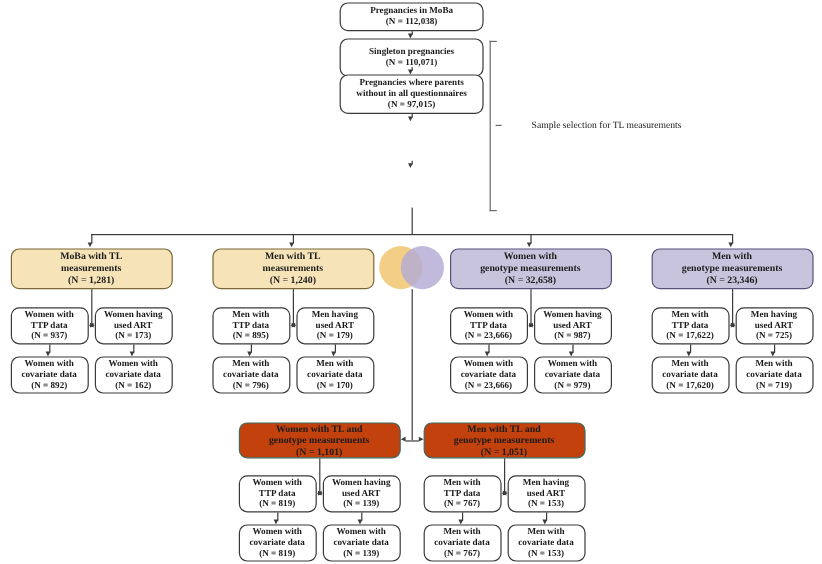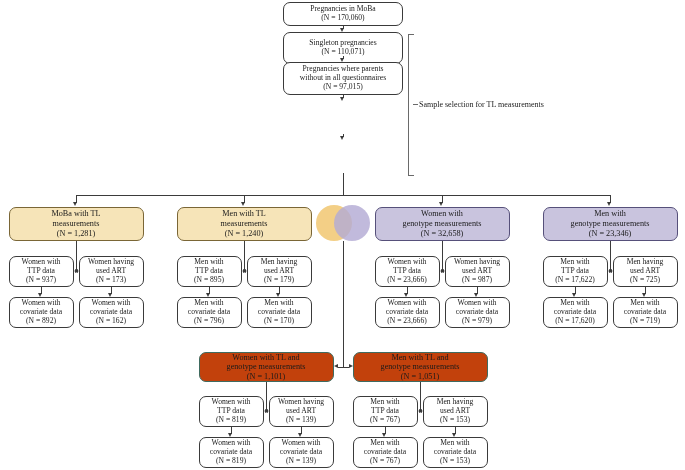--- a/index.html
+++ b/index.html
@@ -20,20 +20,21 @@
     border: 0.9px solid #3a3a3a;
     border-radius: 7px;
     background: #ffffff;
     display: flex;
     flex-direction: column;
     align-items: center;
     justify-content: center;
     text-align: center;
     line-height: 1.18;
     padding: 1px 2px;
+    font-weight: bold;
   }
   .box span { display: block; white-space: nowrap; }
 
   .t-top   { font-size: 7.6px; }
   .t-main  { font-size: 8.2px; }
   .t-sub   { font-size: 7.6px; }
 
   .c-tl   { background: #f6e4b8; border-color: #7a6636; }
   .c-gen  { background: #c9c4de; border-color: #56507a; }
   .c-both { background: #c2410c; border-color: #3f6b60; }
@@ -79,29 +80,30 @@
     border-bottom: 1px solid #6a6a6a;
     border-right: 0;
     width: 5px;
   }
   .brace-tick { position: absolute; background: #6a6a6a; height: 1px; width: 5px; }
   .annot {
     position: absolute;
     font-size: 8px;
     white-space: nowrap;
     color: #1a1a1a;
+    margin-left: 24px;
   }
 </style>
 </head>
 <body>
 
 <div id="root">
     <div class="box  t-top" style="left: 283px; top: 2px; width: 120px; height: 24px;">
       <span>Pregnancies in MoBa</span>
-      <span>(N = 170,060)</span>
+      <span>(N = 112,038)</span>
     </div>
     <div class="ln vln" style="left: 343px; top: 26px; height: 3px;"></div>
     <div class="arr-d" style="left: 340.4px; top: 28px;"></div>
     <div class="box  t-top" style="left: 283px; top: 32px; width: 120px; height: 32px; align-items: center;">
       <span>Singleton pregnancies</span>
       <span>(N = 110,071)</span>
     </div>
     <div class="ln vln" style="left: 343px; top: 56px; height: 3px;"></div>
     <div class="arr-d" style="left: 340.4px; top: 58px;"></div>
     <div class="box  t-top" style="left: 283px; top: 62px; width: 120px; height: 33px;">

